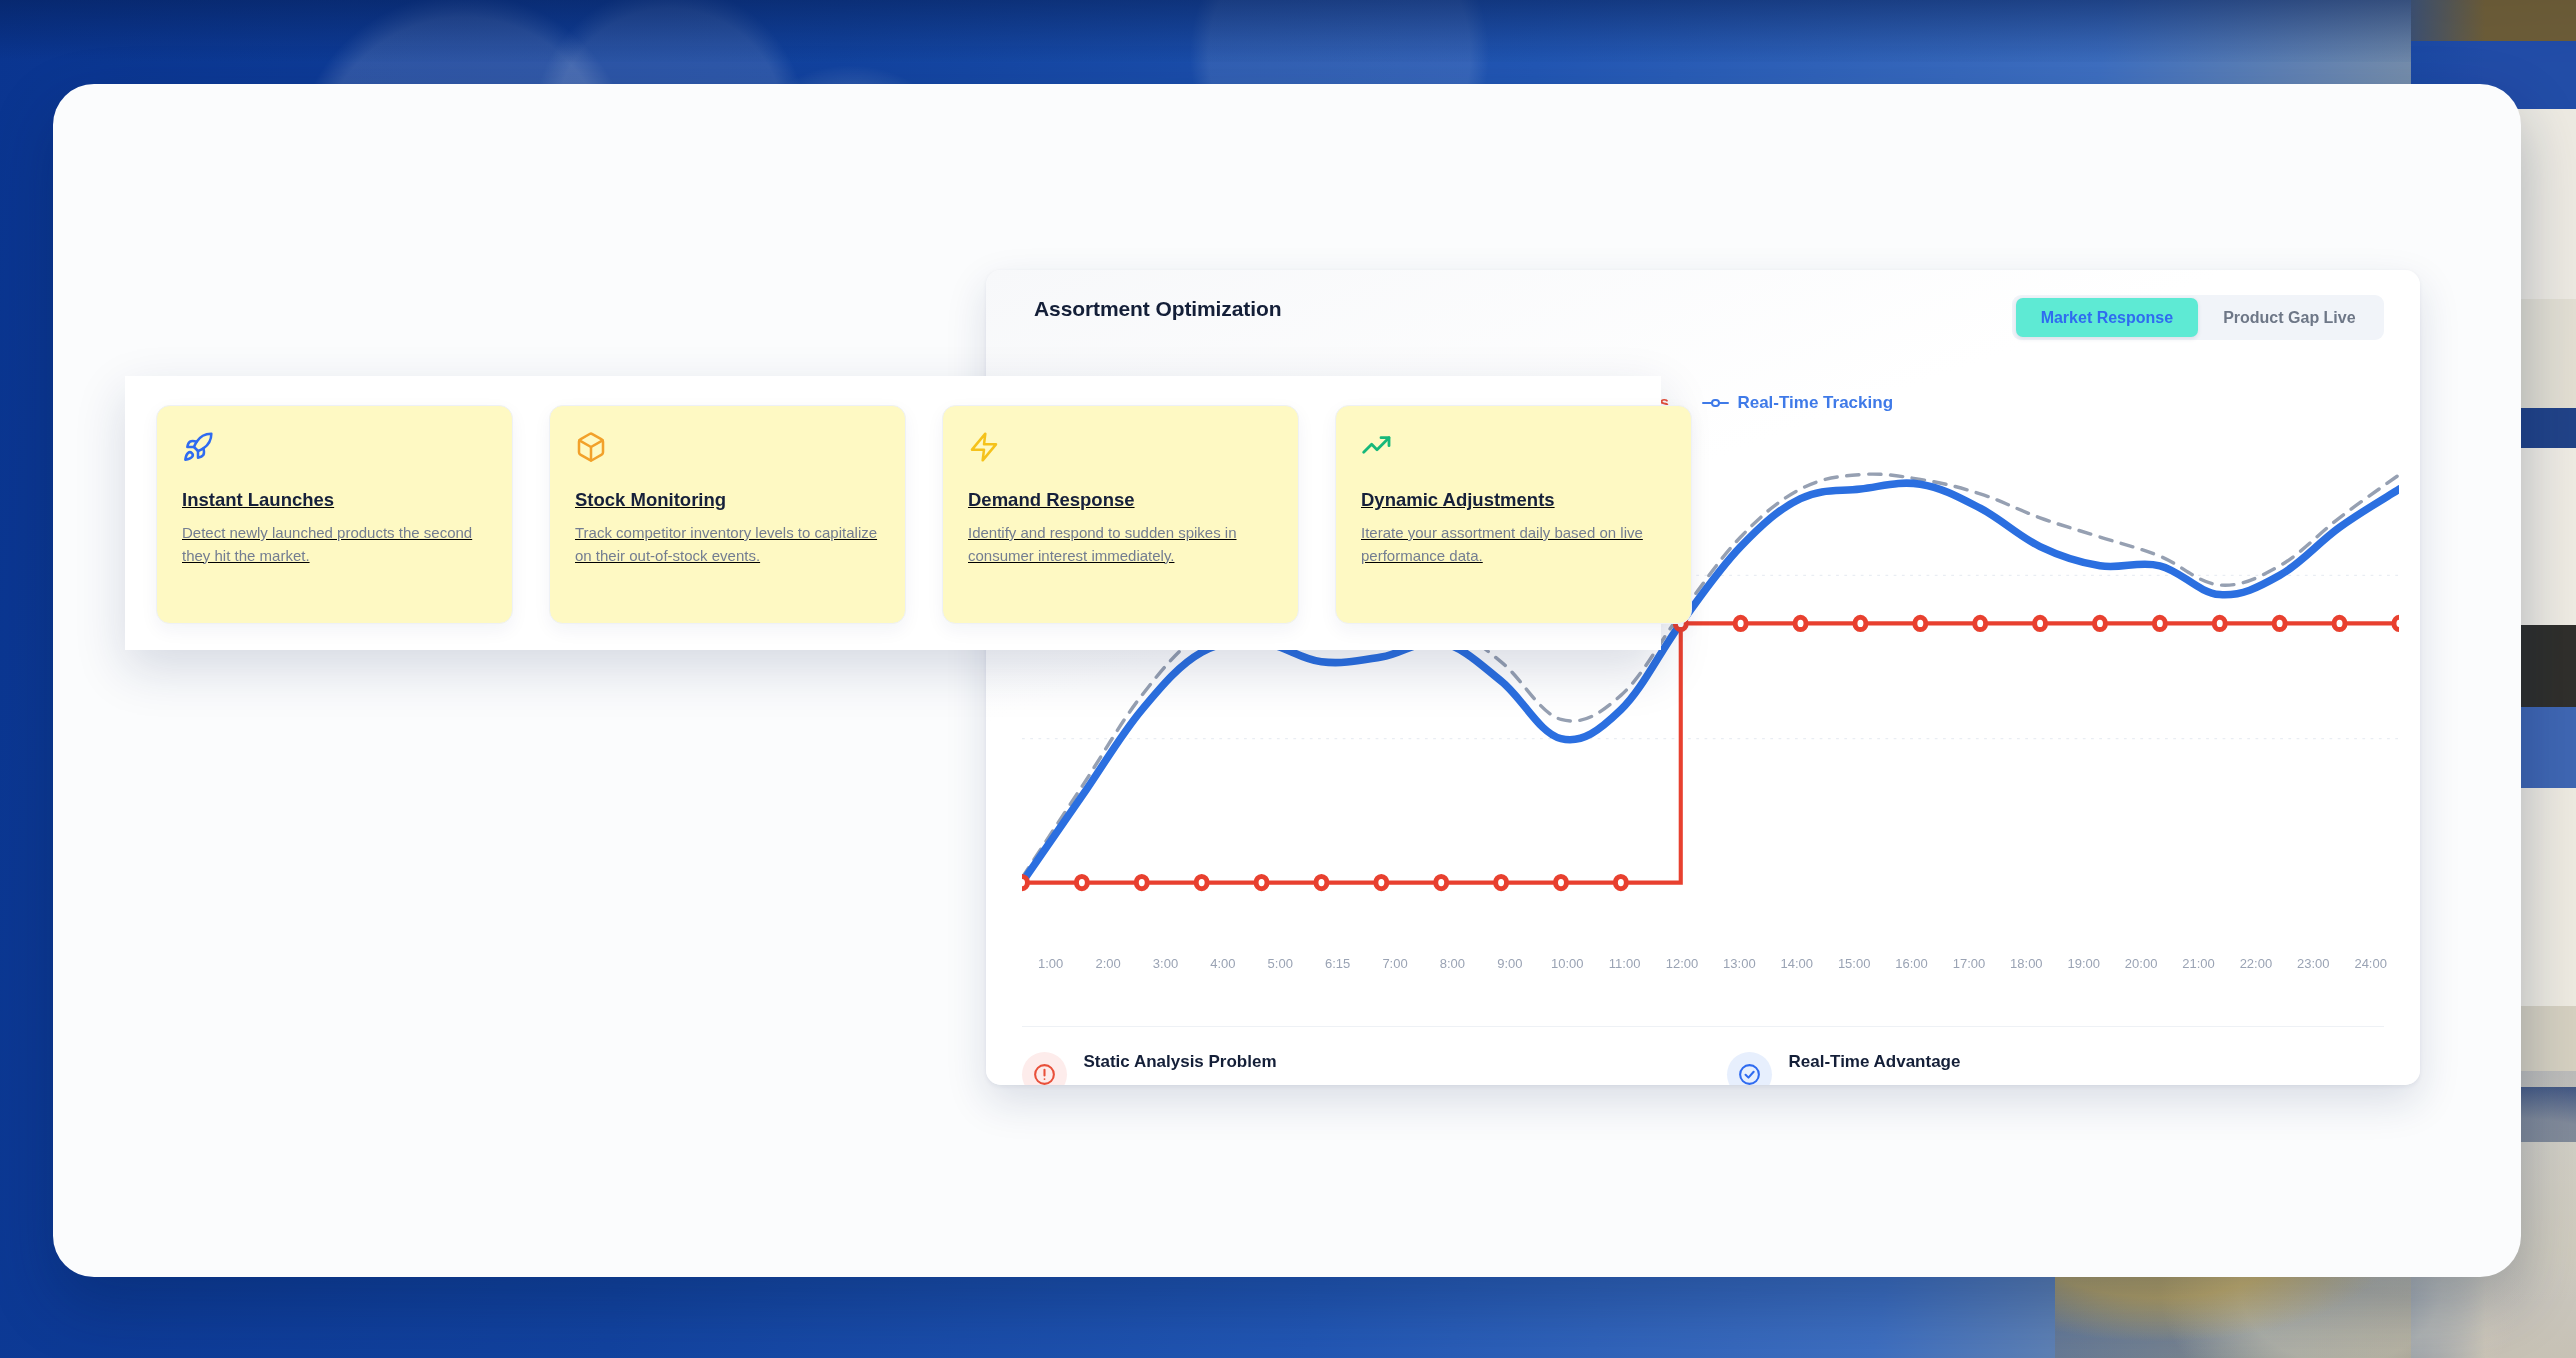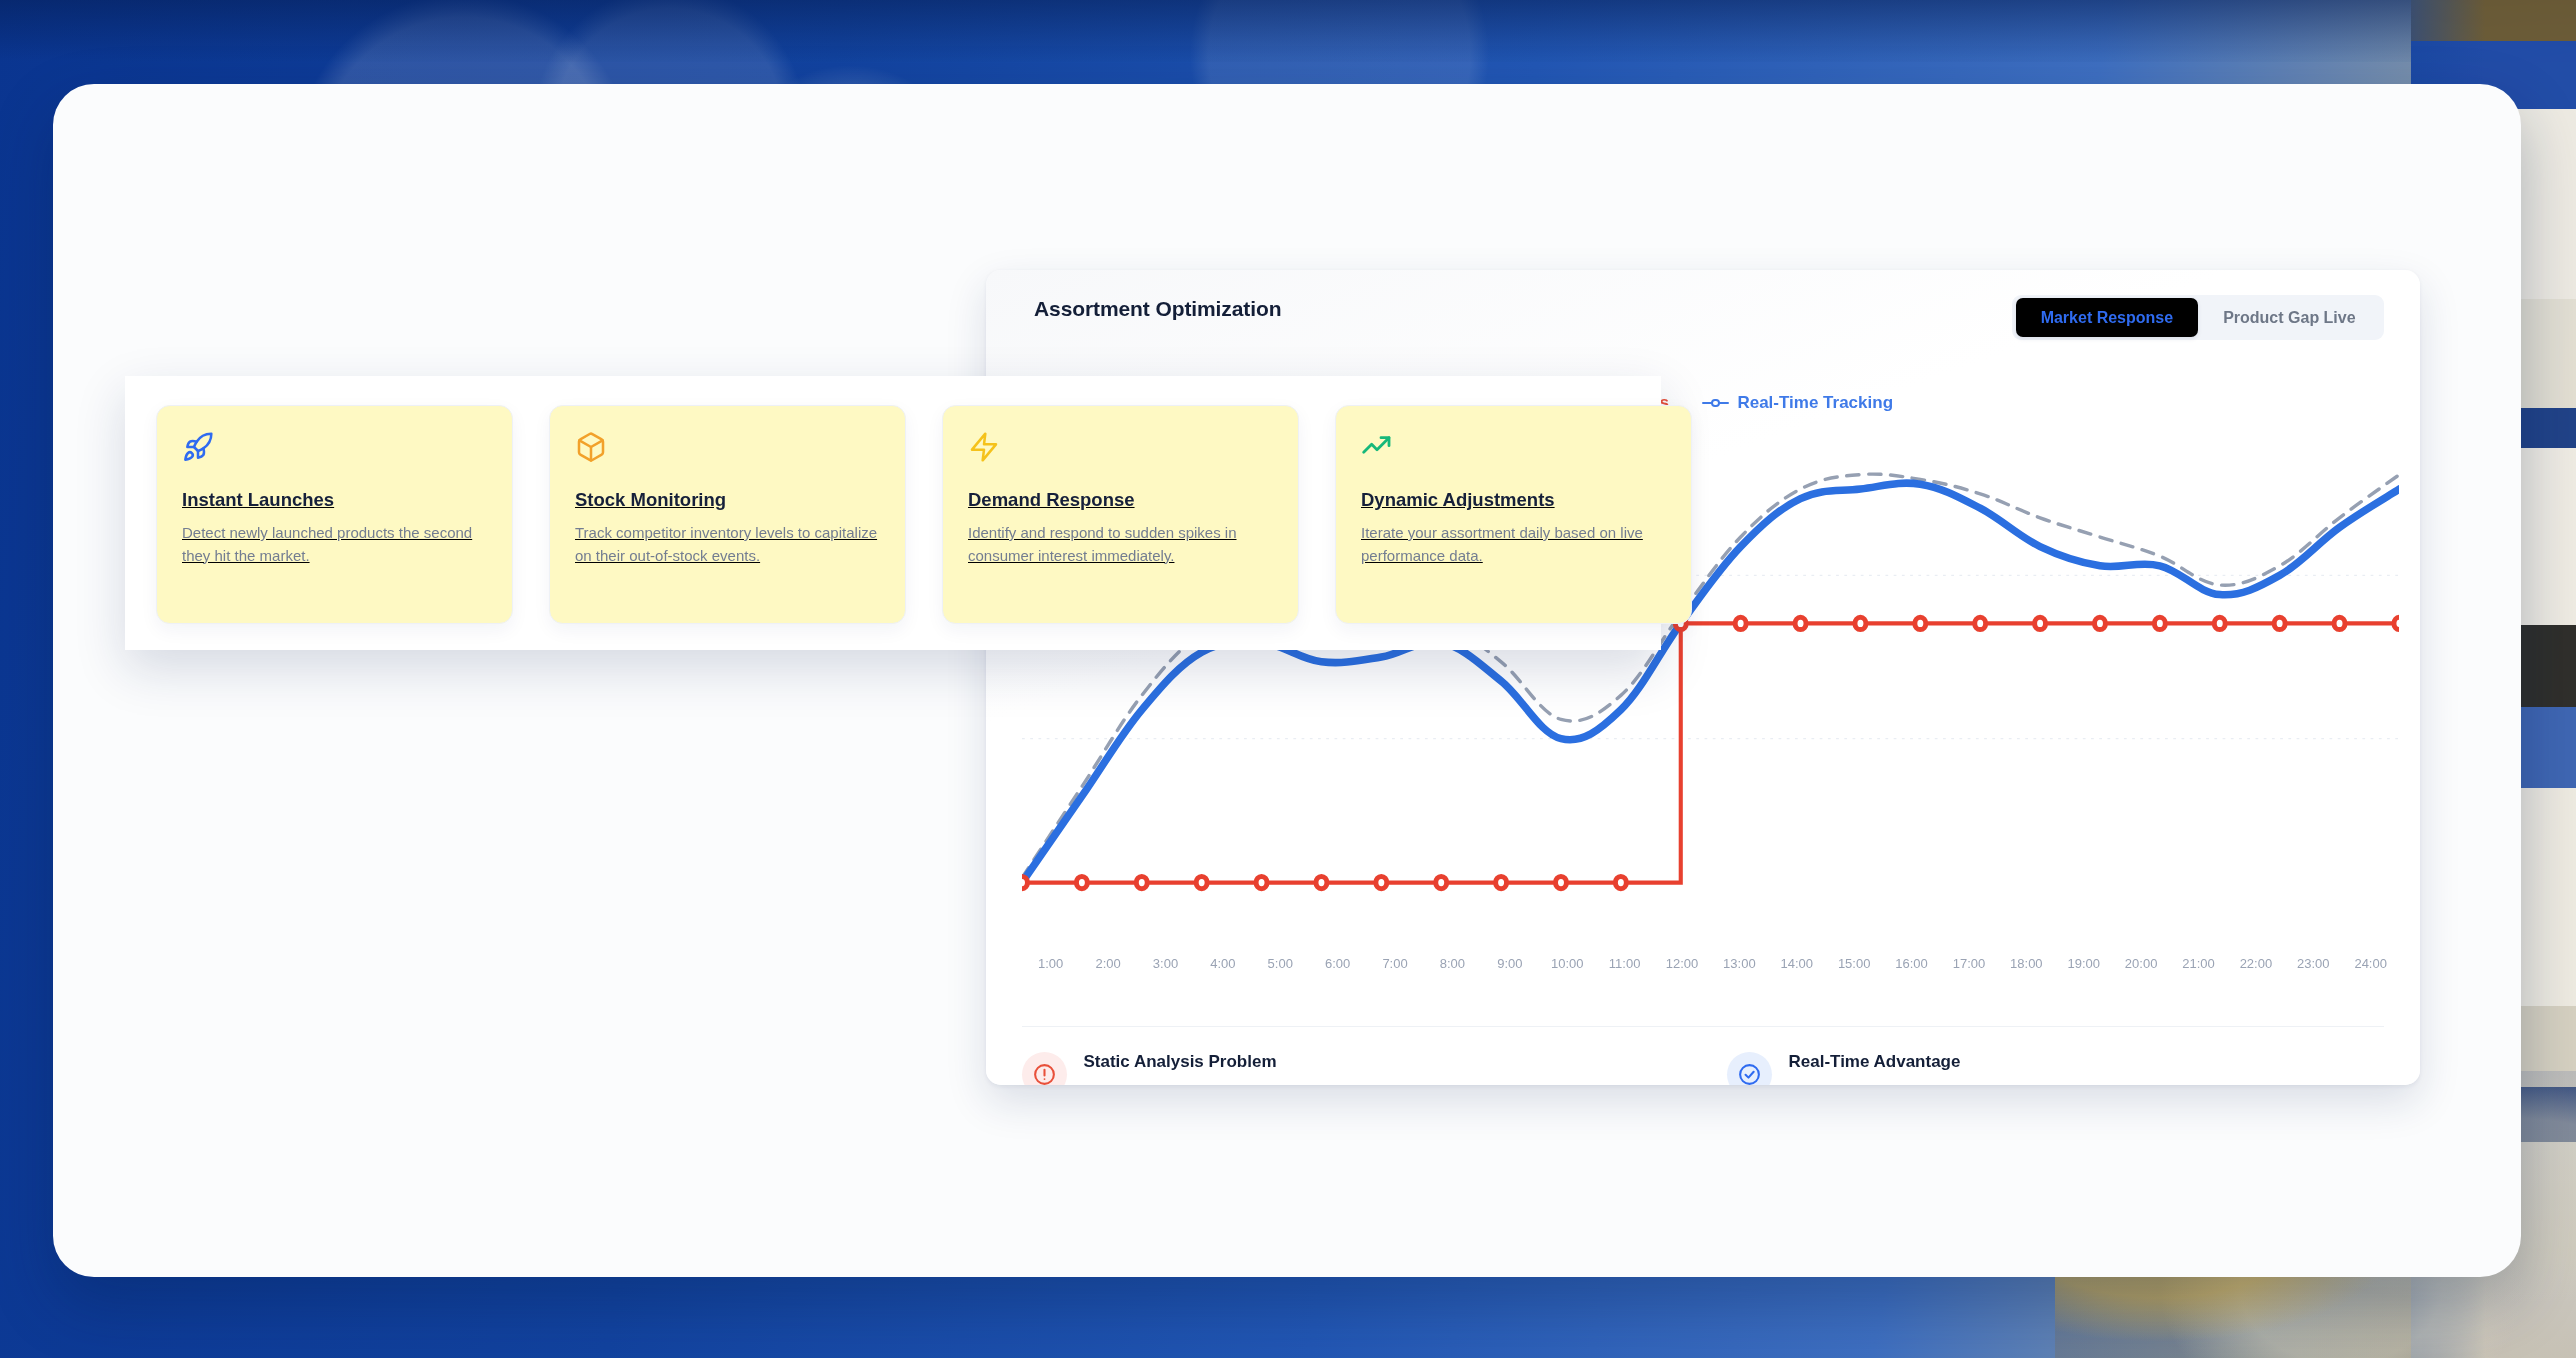--- a/index.html
+++ b/index.html
@@ -82,21 +82,21 @@
   #tabs {
     position: absolute; right: 36px; top: 25px;
     display: flex; background: #f1f4f9; border-radius: 9px; padding: 3.4px;
     gap: 0;
   }
   .tab {
     font-size: 16px; font-weight: 600; color: #6e7787;
     padding: 10.3px 25px; border-radius: 6.9px; cursor: pointer; white-space: nowrap;
     border: none; background: transparent; font-family: inherit;
   }
-  .tab.active { background: #000000; color: #2f6bf0; box-shadow: 0 1.4px 4.1px rgba(20,40,90,.10); }
+  .tab.active { background: #5eead4; color: #2f6bf0; box-shadow: 0 1.4px 4.1px rgba(20,40,90,.10); }
 
   
   #legend {
     position: absolute; left: 0; right: 0; top: 123px;
     display: flex; justify-content: center; align-items: center; gap: 33px;
     font-size: 17px; font-weight: 600;
   }
   .legend-item { display: flex; align-items: center; gap: 8.2px; }
   .legend-static { color: #e8503a; }
   .legend-live   { color: #3f7ae8; }
@@ -244,21 +244,21 @@
         </g>
     </svg>
   </div>
 
   <div id="xaxis">
       <span>1:00</span>
       <span>2:00</span>
       <span>3:00</span>
       <span>4:00</span>
       <span>5:00</span>
-      <span>6:00</span>
+      <span>6:15</span>
       <span>7:00</span>
       <span>8:00</span>
       <span>9:00</span>
       <span>10:00</span>
       <span>11:00</span>
       <span>12:00</span>
       <span>13:00</span>
       <span>14:00</span>
       <span>15:00</span>
       <span>16:00</span>

